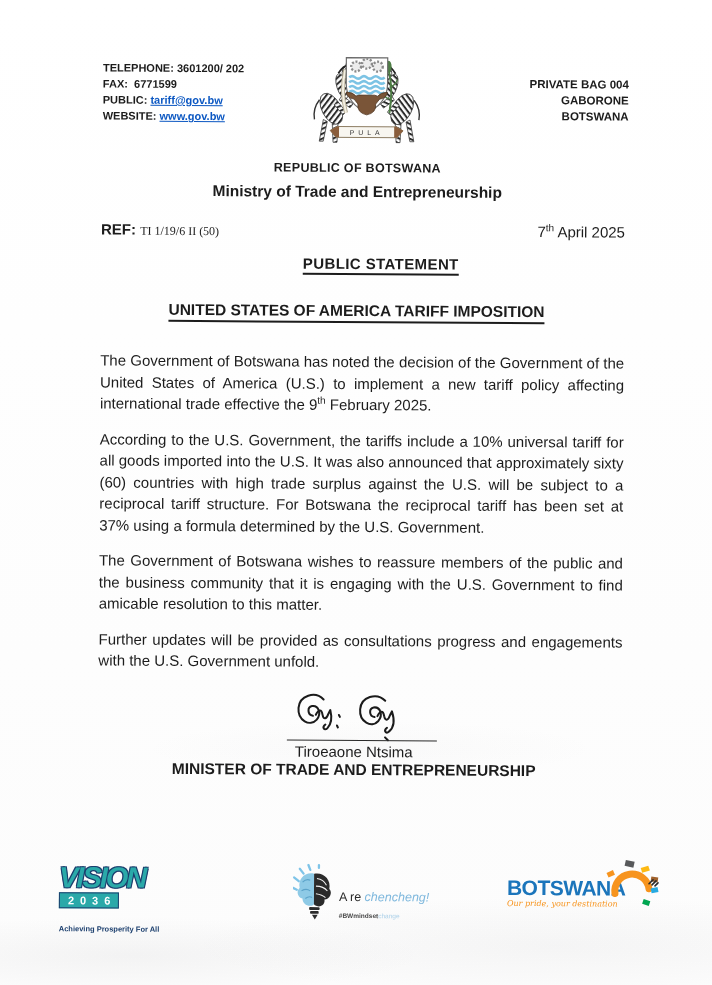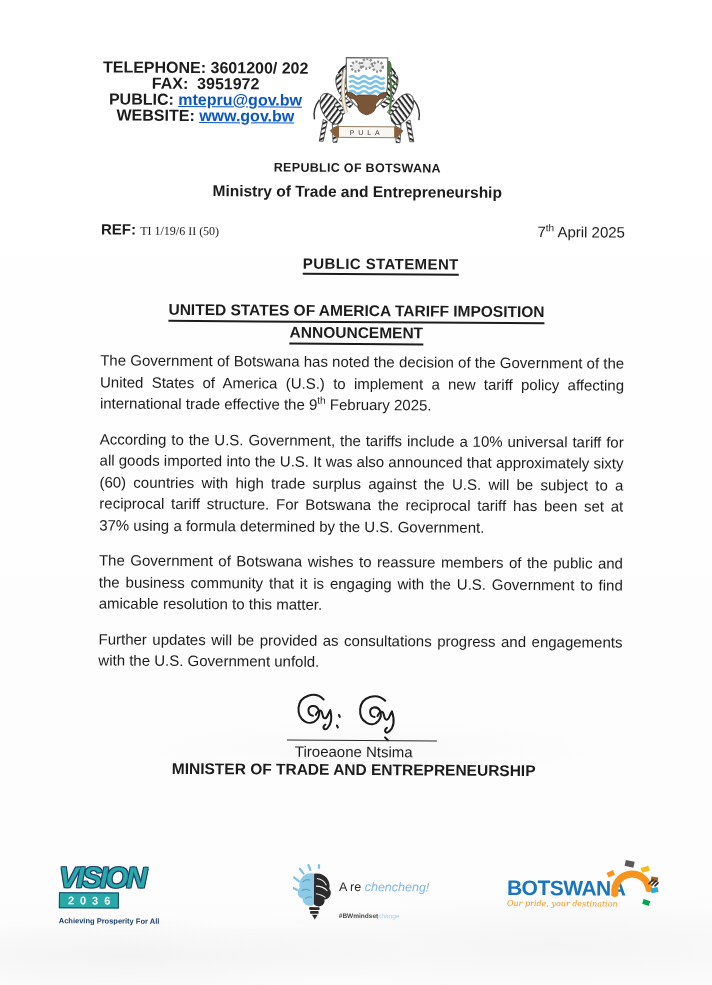--- a/index.html
+++ b/index.html
@@ -11,21 +11,21 @@
     position:relative;width:712px;height:985px;
     background:
       radial-gradient(ellipse 420px 55px at 18% 97%, rgba(120,120,125,0.07), transparent 70%),
       radial-gradient(ellipse 520px 70px at 78% 96%, rgba(120,120,125,0.06), transparent 70%),
       radial-gradient(ellipse 330px 40px at 52% 76%, rgba(130,130,135,0.03), transparent 70%),
       linear-gradient(#ffffff,#fcfcfc);
   }
   .skew{position:absolute;inset:0;transform:rotate(0.35deg);transform-origin:50% 40%;}
 
   
-  .contact{position:absolute;left:101px;top:61px;font-size:16px;font-weight:bold;line-height:16px;white-space:nowrap;text-align:center;}
+  .contact{position:absolute;left:101px;top:61px;font-size:11px;font-weight:bold;line-height:16px;white-space:nowrap;}
   .contact .doc-link{color:#0b57c2;text-decoration:underline;cursor:pointer;}
   .address{position:absolute;right:85px;top:75px;font-size:11.5px;font-weight:bold;line-height:16px;text-align:right;}
   .crest{position:absolute;left:299px;top:47px;width:132px;height:110px;}
   .republic{position:absolute;left:0;right:0;top:161px;text-align:center;font-size:12.5px;font-weight:bold;letter-spacing:0.3px;}
   .ministry{position:absolute;left:0;right:0;top:183px;text-align:center;font-size:15.5px;font-weight:bold;}
 
   
   .ref-row{position:absolute;left:100px;right:88px;top:222px;display:flex;justify-content:space-between;align-items:baseline;font-size:15px;}
   .ref-label{font-weight:bold;}
   .ref-number{font-family:"Liberation Serif",serif;font-size:12px;}
@@ -46,49 +46,54 @@
   .sig-line{position:absolute;left:289px;top:740px;width:150px;border-top:1.5px solid #2a2a2a;}
   .sig-name{position:absolute;left:0;right:0;top:743px;text-align:center;font-size:15px;}
   .sig-title{position:absolute;left:0;right:0;top:761px;text-align:center;font-size:15.5px;font-weight:bold;}
 
   
   .vision{position:absolute;left:62px;top:866px;width:136px;text-align:left;}
   .vision-word{font-size:29px;font-weight:bold;font-style:italic;color:#2aa9a9;letter-spacing:-2px;line-height:26px;
     text-shadow:1px 1px 0 #1c3f6e,-1px 1px 0 #1c3f6e,1px -1px 0 #1c3f6e,-1px -1px 0 #1c3f6e;}
   .vision-year{display:inline-block;background:#2aa9a9;color:#fff;font-size:11px;font-weight:bold;letter-spacing:6px;
     padding:1px 2px 1px 8px;border:1px solid #1c3f6e;margin-top:-5px;position:relative;}
-  .vision-tagline{font-size:7.5px;font-weight:bold;color:#1c3f6e;margin-top:8px;}
+  .vision-tagline{font-size:7.5px;font-weight:bold;color:#1c3f6e;margin-top:16px;}
 
   .mindset{position:absolute;left:296px;top:862px;width:140px;height:70px;}
   .bulb{position:absolute;left:0;top:2px;width:44px;height:60px;}
-  .mindset-phrase{position:absolute;left:46px;top:18px;font-size:12.5px;white-space:nowrap;}
+  .mindset-phrase{position:absolute;left:46px;top:28px;font-size:12.5px;white-space:nowrap;}
   .mindset-phrase .dark{color:#2b2b2b;}
   .mindset-phrase .blue{color:#7fb8dd;font-style:italic;}
   .mindset-hash{position:absolute;left:46px;top:50px;font-size:6.5px;white-space:nowrap;}
   .mindset-hash .dark{color:#4a4a4a;font-weight:bold;}
   .mindset-hash .blue{color:#a9cfe8;}
 
   .bots{position:absolute;left:510px;top:876px;width:170px;}
   .bots-word{font-size:21px;font-weight:bold;color:#1b75bb;letter-spacing:-0.5px;line-height:22px;}
   .bots-tagline{font-size:8px;color:#f7941e;font-style:italic;font-family:"DejaVu Serif",serif;margin-top:0;}
   .bots-sun{position:absolute;right:18px;top:-18px;width:54px;height:54px;}
 </style>
 </head>
 <body>
 
 <div class="page">
 <div class="skew">
 
   <div class="contact">
     <div><span>TELEPHONE:</span> <span>3601200/ 202</span></div>
-    <div><span>FAX:</span>&nbsp; <span>3951972</span></div>
-    <div><span>PUBLIC:</span> <a class="doc-link">mtepru@gov.bw</a></div>
+    <div><span>FAX:</span>&nbsp; <span>6771599</span></div>
+    <div><span>PUBLIC:</span> <a class="doc-link">tariff@gov.bw</a></div>
     <div><span>WEBSITE:</span> <a class="doc-link">www.gov.bw</a></div>
   </div>
 
+  <div class="address">
+    <div>PRIVATE BAG 004</div>
+    <div>GABORONE</div>
+    <div>BOTSWANA</div>
+  </div>
 
   <svg class="crest" viewBox="0 0 134 110">
     <defs>
       <pattern id="zs" width="4.5" height="4.5" patternUnits="userSpaceOnUse" patternTransform="rotate(65)">
         <rect width="4.5" height="4.5" fill="#fdfdfd"></rect>
         <rect width="2" height="4.5" fill="#2b2b2b"></rect>
       </pattern>
     </defs>
 
     <g transform="translate(9,13)">
@@ -164,21 +169,20 @@
       <span class="ref-number">TI 1/19/6 II (50)</span>
     </div>
     <div>
       <span>7</span><sup>th</sup><span> April 2025</span>
     </div>
   </div>
 
   <div class="heading"><span>PUBLIC STATEMENT</span></div>
   <div class="title">
     <span>UNITED STATES OF AMERICA TARIFF IMPOSITION</span><br>
-    <span>ANNOUNCEMENT</span>
   </div>
 
   <div class="body">
     <p><span>The Government of Botswana has noted the decision of the Government of the United States of America (U.S.) to implement a new tariff policy affecting international trade effective the 9</span><sup>th</sup><span> February 2025.</span></p>
     <p>According to the U.S. Government, the tariffs include a 10% universal tariff for all goods imported into the U.S. It was also announced that approximately sixty (60) countries with high trade surplus against the U.S. will be subject to a reciprocal tariff structure.  For Botswana the reciprocal tariff has been set at 37% using a formula determined by the U.S. Government.</p>
     <p>The Government of Botswana wishes to reassure members of the public and the business community that it is engaging with the U.S. Government to find amicable resolution to this matter.</p>
     <p>Further updates will be provided as consultations progress and engagements with the U.S. Government unfold.</p>
   </div>
 
   <svg class="sig-squiggle" viewBox="0 0 152 54">

